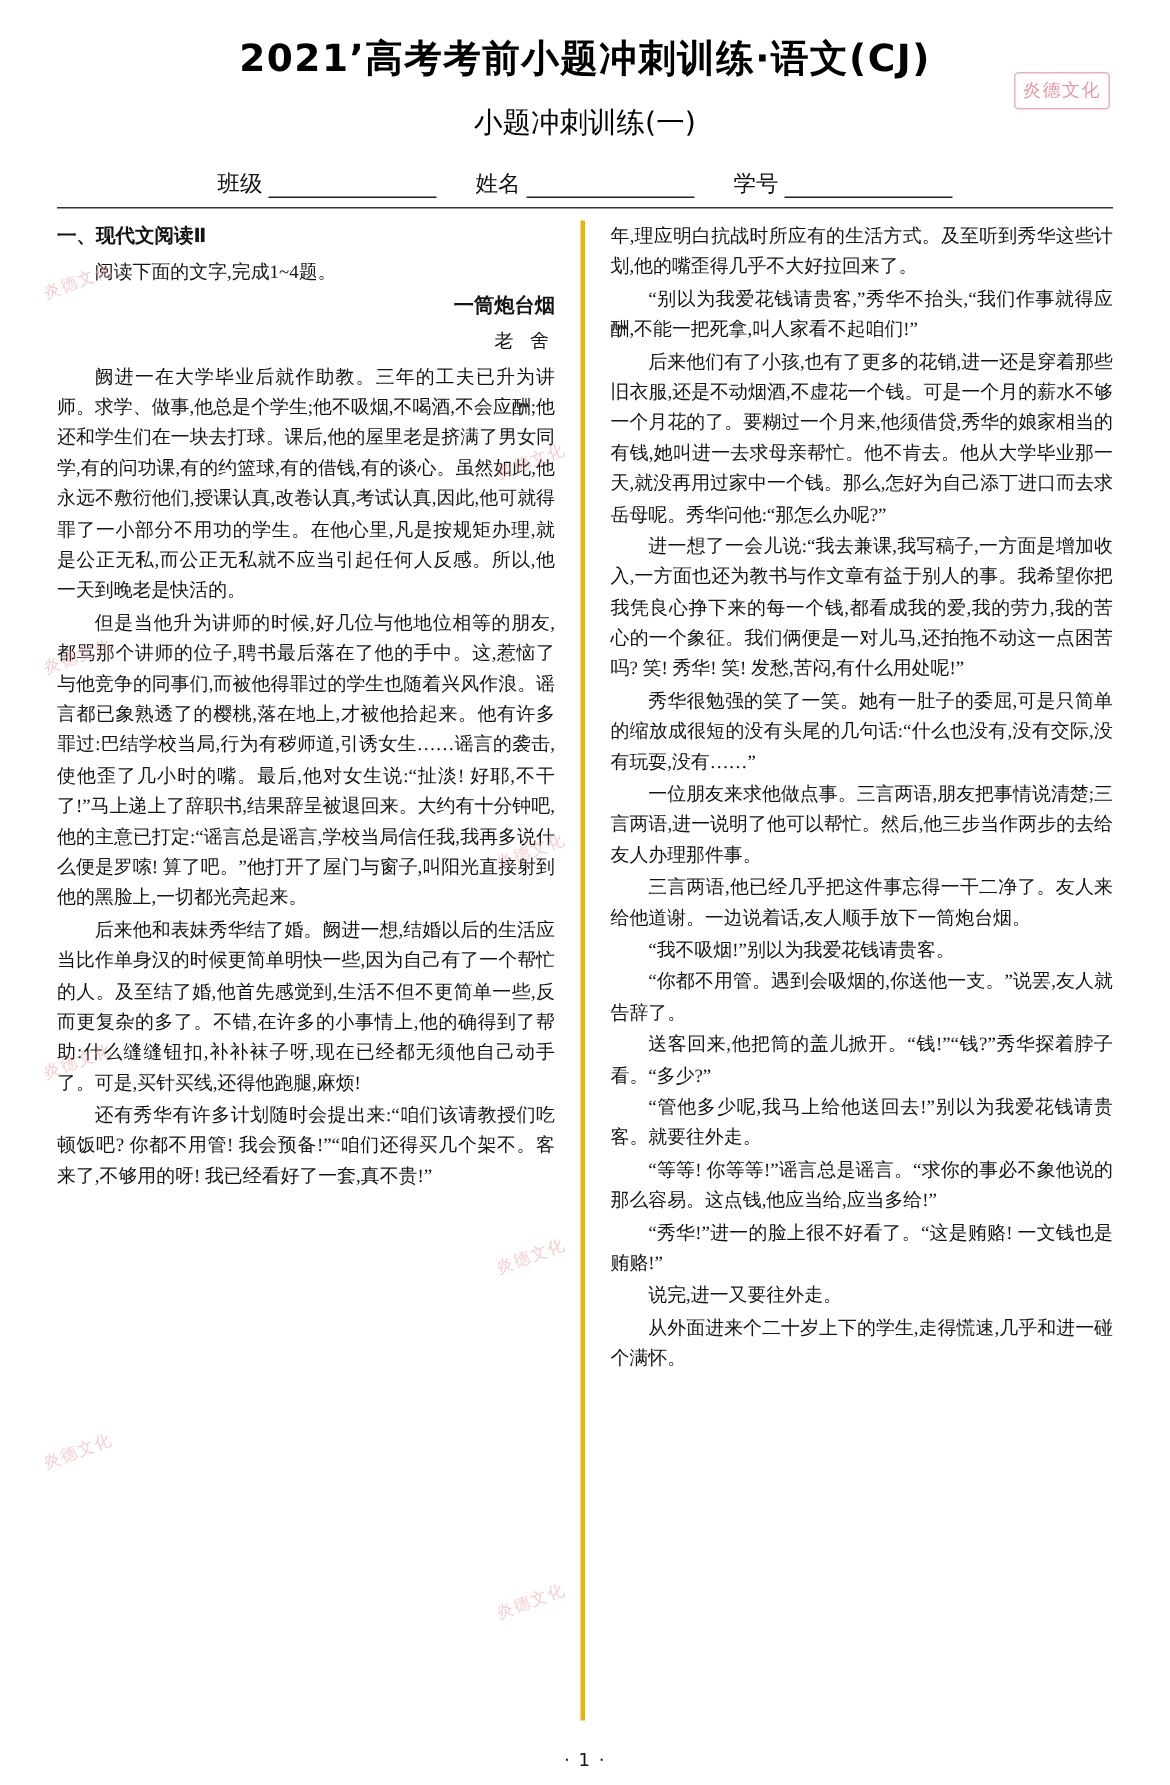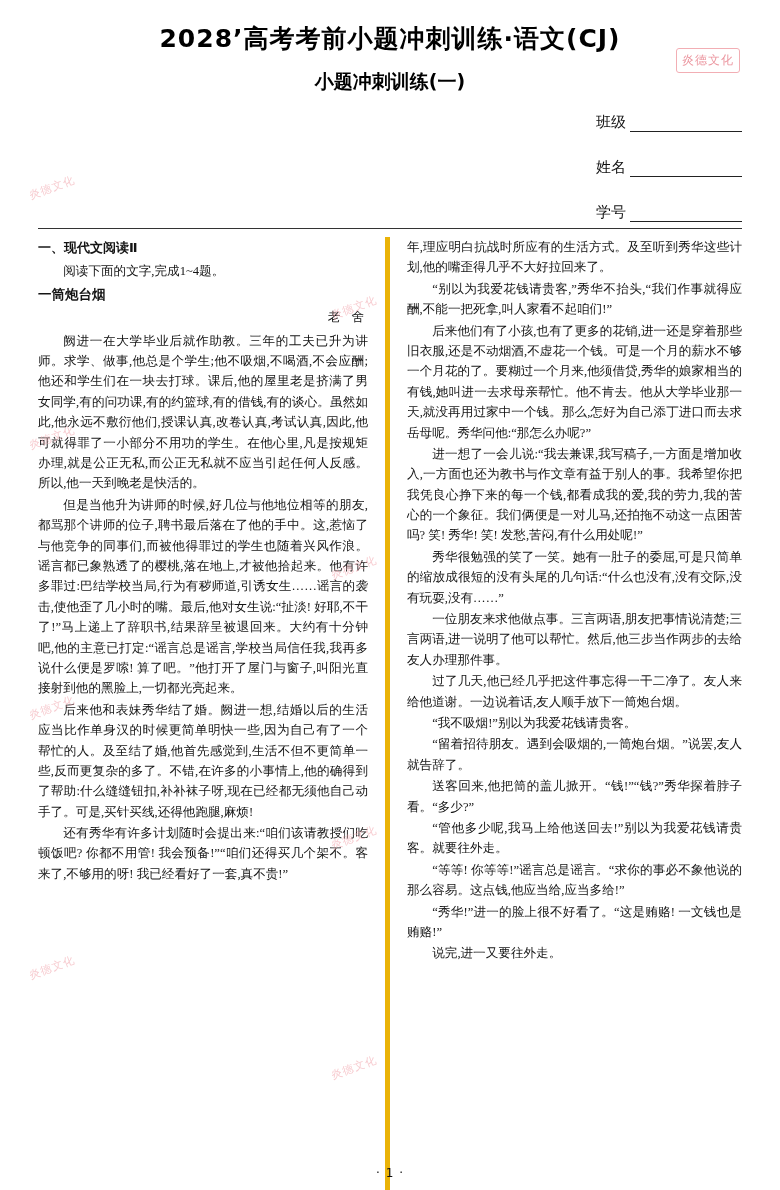--- a/index.html
+++ b/index.html
@@ -28,34 +28,33 @@
     font-family: "DejaVu Sans", sans-serif;
     font-weight: bold;
     font-size: 25px;
     letter-spacing: 1px;
     margin: 6px 0 2px 0;
     color: #000;
   }
   .sub-title {
     text-align: center;
     font-family: "DejaVu Sans", sans-serif;
-    font-weight: bold;
+    font-weight: normal;
     font-size: 19px;
     margin: 14px 0 4px 0;
     color: #000;
   }
   .info-row {
     display: flex;
     justify-content: center;
     align-items: flex-end;
     gap: 26px;
     margin: 18px 0 6px 0;
     font-size: 15px;
     font-family: "DejaVu Sans", sans-serif;
-    flex-direction: column;
   }
   .info-item {
     display: flex;
     align-items: flex-end;
   }
   .info-label {
     white-space: nowrap;
     padding-right: 4px;
   }
   .info-blank {
@@ -78,41 +77,41 @@
   .col {
     width: 50%;
     box-sizing: border-box;
     font-size: 12.6px;
     line-height: 1.62;
     text-align: justify;
     color: #141414;
   }
   .col.left {
     padding-right: 17px;
-    border-right: 5px solid #eab308;
+    border-right: 3px solid #eab308;
   }
   .col.right {
     padding-left: 17px;
   }
   .sec-head {
     font-family: "DejaVu Sans", sans-serif;
     font-weight: bold;
     font-size: 13px;
     margin: 0 0 3px 0;
   }
   .para {
     margin: 0 0 1px 0;
     text-indent: 2em;
     font-family: Liberation Serif, serif;
   }
   .para.noind {
     text-indent: 0;
   }
   .center-bold {
-    text-align: left;
+    text-align: right;
     font-family: "DejaVu Sans", sans-serif;
     font-weight: bold;
     font-size: 13.5px;
     margin: 3px 0 1px 0;
   }
   .center-author {
     text-align: right;
     font-size: 12.6px;
     letter-spacing: 4px;
     margin: 1px 0 3px 0;
@@ -167,21 +166,21 @@
   <div class="wm box wm-1">炎德文化</div>
   <div class="wm wm-9">炎德文化</div>
   <div class="wm wm-2">炎德文化</div>
   <div class="wm wm-3">炎德文化</div>
   <div class="wm wm-4">炎德文化</div>
   <div class="wm wm-5">炎德文化</div>
   <div class="wm wm-6">炎德文化</div>
   <div class="wm wm-7">炎德文化</div>
   <div class="wm wm-8">炎德文化</div>
 
-  <div class="main-title">2028’高考考前小题冲刺训练·语文(CJ)</div>
+  <div class="main-title">2021’高考考前小题冲刺训练·语文(CJ)</div>
   <div class="sub-title">小题冲刺训练(一)</div>
 
   <div class="info-row">
     <div class="info-item">
       <span class="info-label">班级</span>
       <span class="info-blank"></span>
     </div>
     <div class="info-item">
       <span class="info-label">姓名</span>
       <span class="info-blank"></span>
@@ -207,26 +206,27 @@
       <p class="para">还有秀华有许多计划随时会提出来:“咱们该请教授们吃顿饭吧? 你都不用管! 我会预备!”“咱们还得买几个架不。客来了,不够用的呀! 我已经看好了一套,真不贵!”</p>
     </div>
 
     <div class="col right">
       <p class="para noind">年,理应明白抗战时所应有的生活方式。及至听到秀华这些计划,他的嘴歪得几乎不大好拉回来了。</p>
       <p class="para">“别以为我爱花钱请贵客,”秀华不抬头,“我们作事就得应酬,不能一把死拿,叫人家看不起咱们!”</p>
       <p class="para">后来他们有了小孩,也有了更多的花销,进一还是穿着那些旧衣服,还是不动烟酒,不虚花一个钱。可是一个月的薪水不够一个月花的了。要糊过一个月来,他须借贷,秀华的娘家相当的有钱,她叫进一去求母亲帮忙。他不肯去。他从大学毕业那一天,就没再用过家中一个钱。那么,怎好为自己添丁进口而去求岳母呢。秀华问他:“那怎么办呢?”</p>
       <p class="para">进一想了一会儿说:“我去兼课,我写稿子,一方面是增加收入,一方面也还为教书与作文章有益于别人的事。我希望你把我凭良心挣下来的每一个钱,都看成我的爱,我的劳力,我的苦心的一个象征。我们俩便是一对儿马,还拍拖不动这一点困苦吗? 笑! 秀华! 笑! 发愁,苦闷,有什么用处呢!”</p>
       <p class="para">秀华很勉强的笑了一笑。她有一肚子的委屈,可是只简单的缩放成很短的没有头尾的几句话:“什么也没有,没有交际,没有玩耍,没有……”</p>
       <p class="para">一位朋友来求他做点事。三言两语,朋友把事情说清楚;三言两语,进一说明了他可以帮忙。然后,他三步当作两步的去给友人办理那件事。</p>
-      <p class="para">过了几天,他已经几乎把这件事忘得一干二净了。友人来给他道谢。一边说着话,友人顺手放下一筒炮台烟。</p>
+      <p class="para">三言两语,他已经几乎把这件事忘得一干二净了。友人来给他道谢。一边说着话,友人顺手放下一筒炮台烟。</p>
       <p class="para">“我不吸烟!”别以为我爱花钱请贵客。</p>
-      <p class="para">“留着招待朋友。遇到会吸烟的,一筒炮台烟。”说罢,友人就告辞了。</p>
+      <p class="para">“你都不用管。遇到会吸烟的,你送他一支。”说罢,友人就告辞了。</p>
       <p class="para">送客回来,他把筒的盖儿掀开。“钱!”“钱?”秀华探着脖子看。“多少?”</p>
       <p class="para">“管他多少呢,我马上给他送回去!”别以为我爱花钱请贵客。就要往外走。</p>
       <p class="para">“等等! 你等等!”谣言总是谣言。“求你的事必不象他说的那么容易。这点钱,他应当给,应当多给!”</p>
       <p class="para">“秀华!”进一的脸上很不好看了。“这是贿赂! 一文钱也是贿赂!”</p>
       <p class="para">说完,进一又要往外走。</p>
+      <p class="para">从外面进来个二十岁上下的学生,走得慌速,几乎和进一碰个满怀。</p>
     </div>
 
   </div>
 
   <div class="footer">· 1 ·</div>
 </div>
 
 </body></html>

